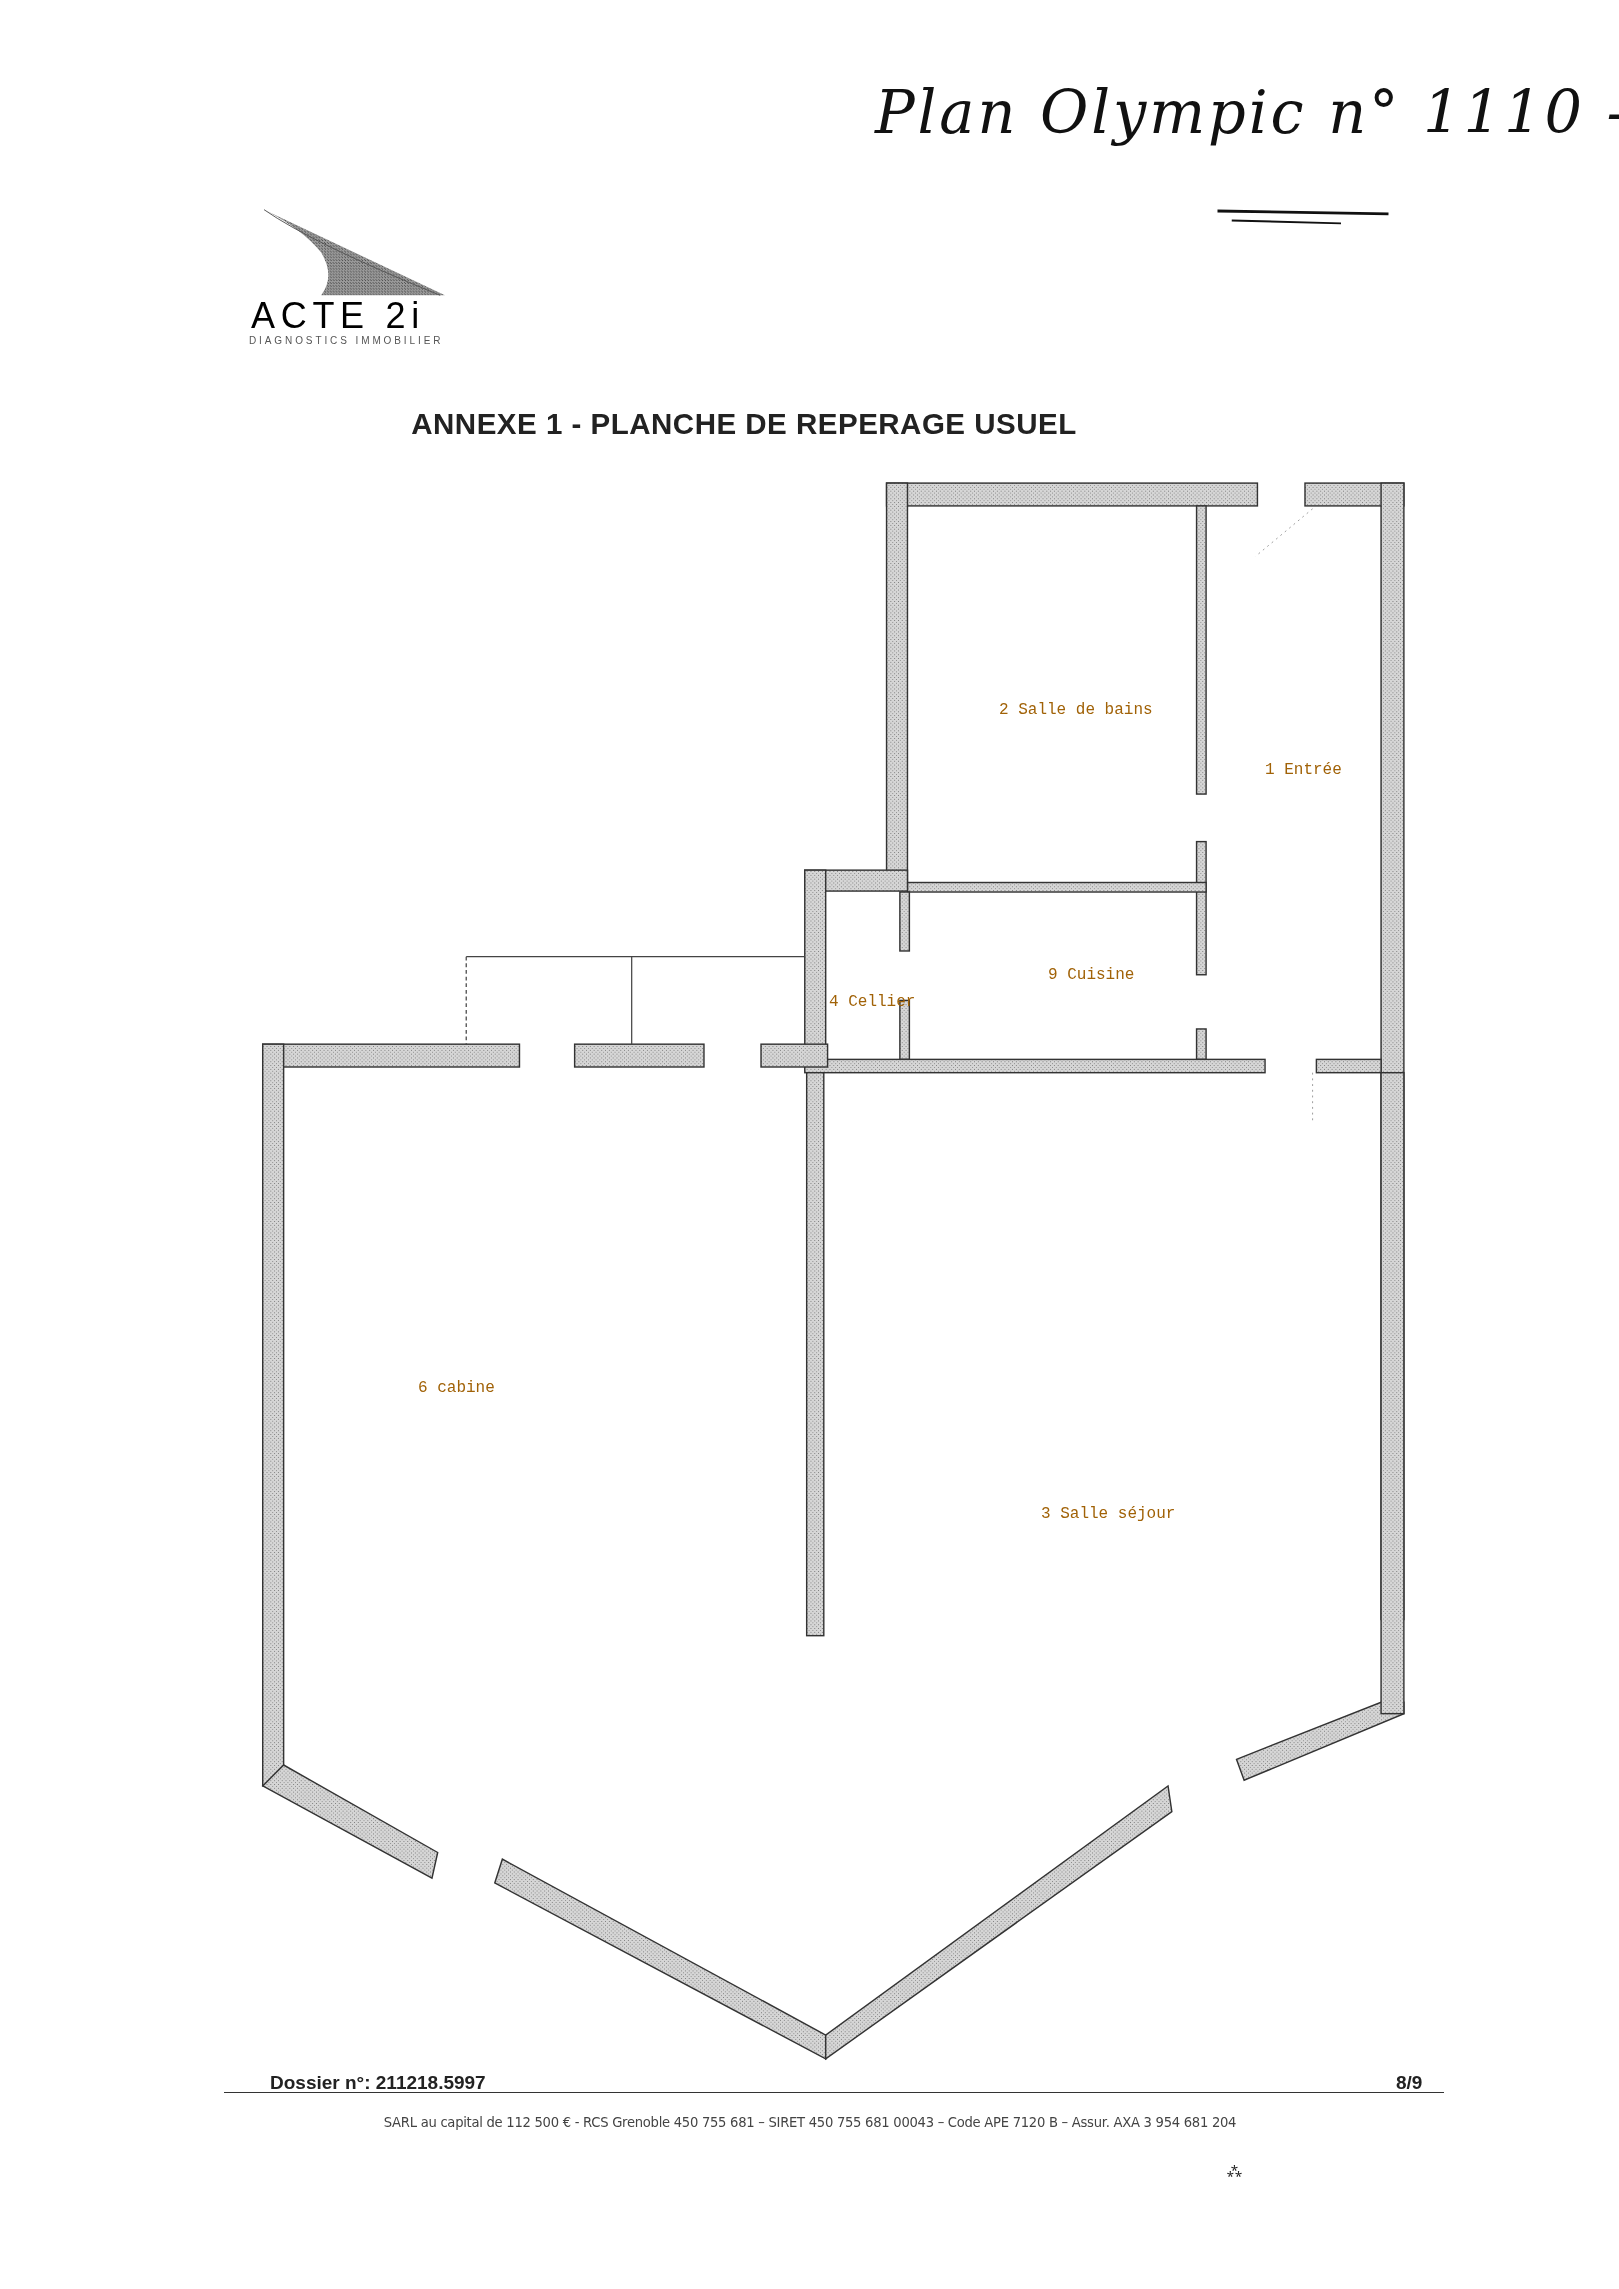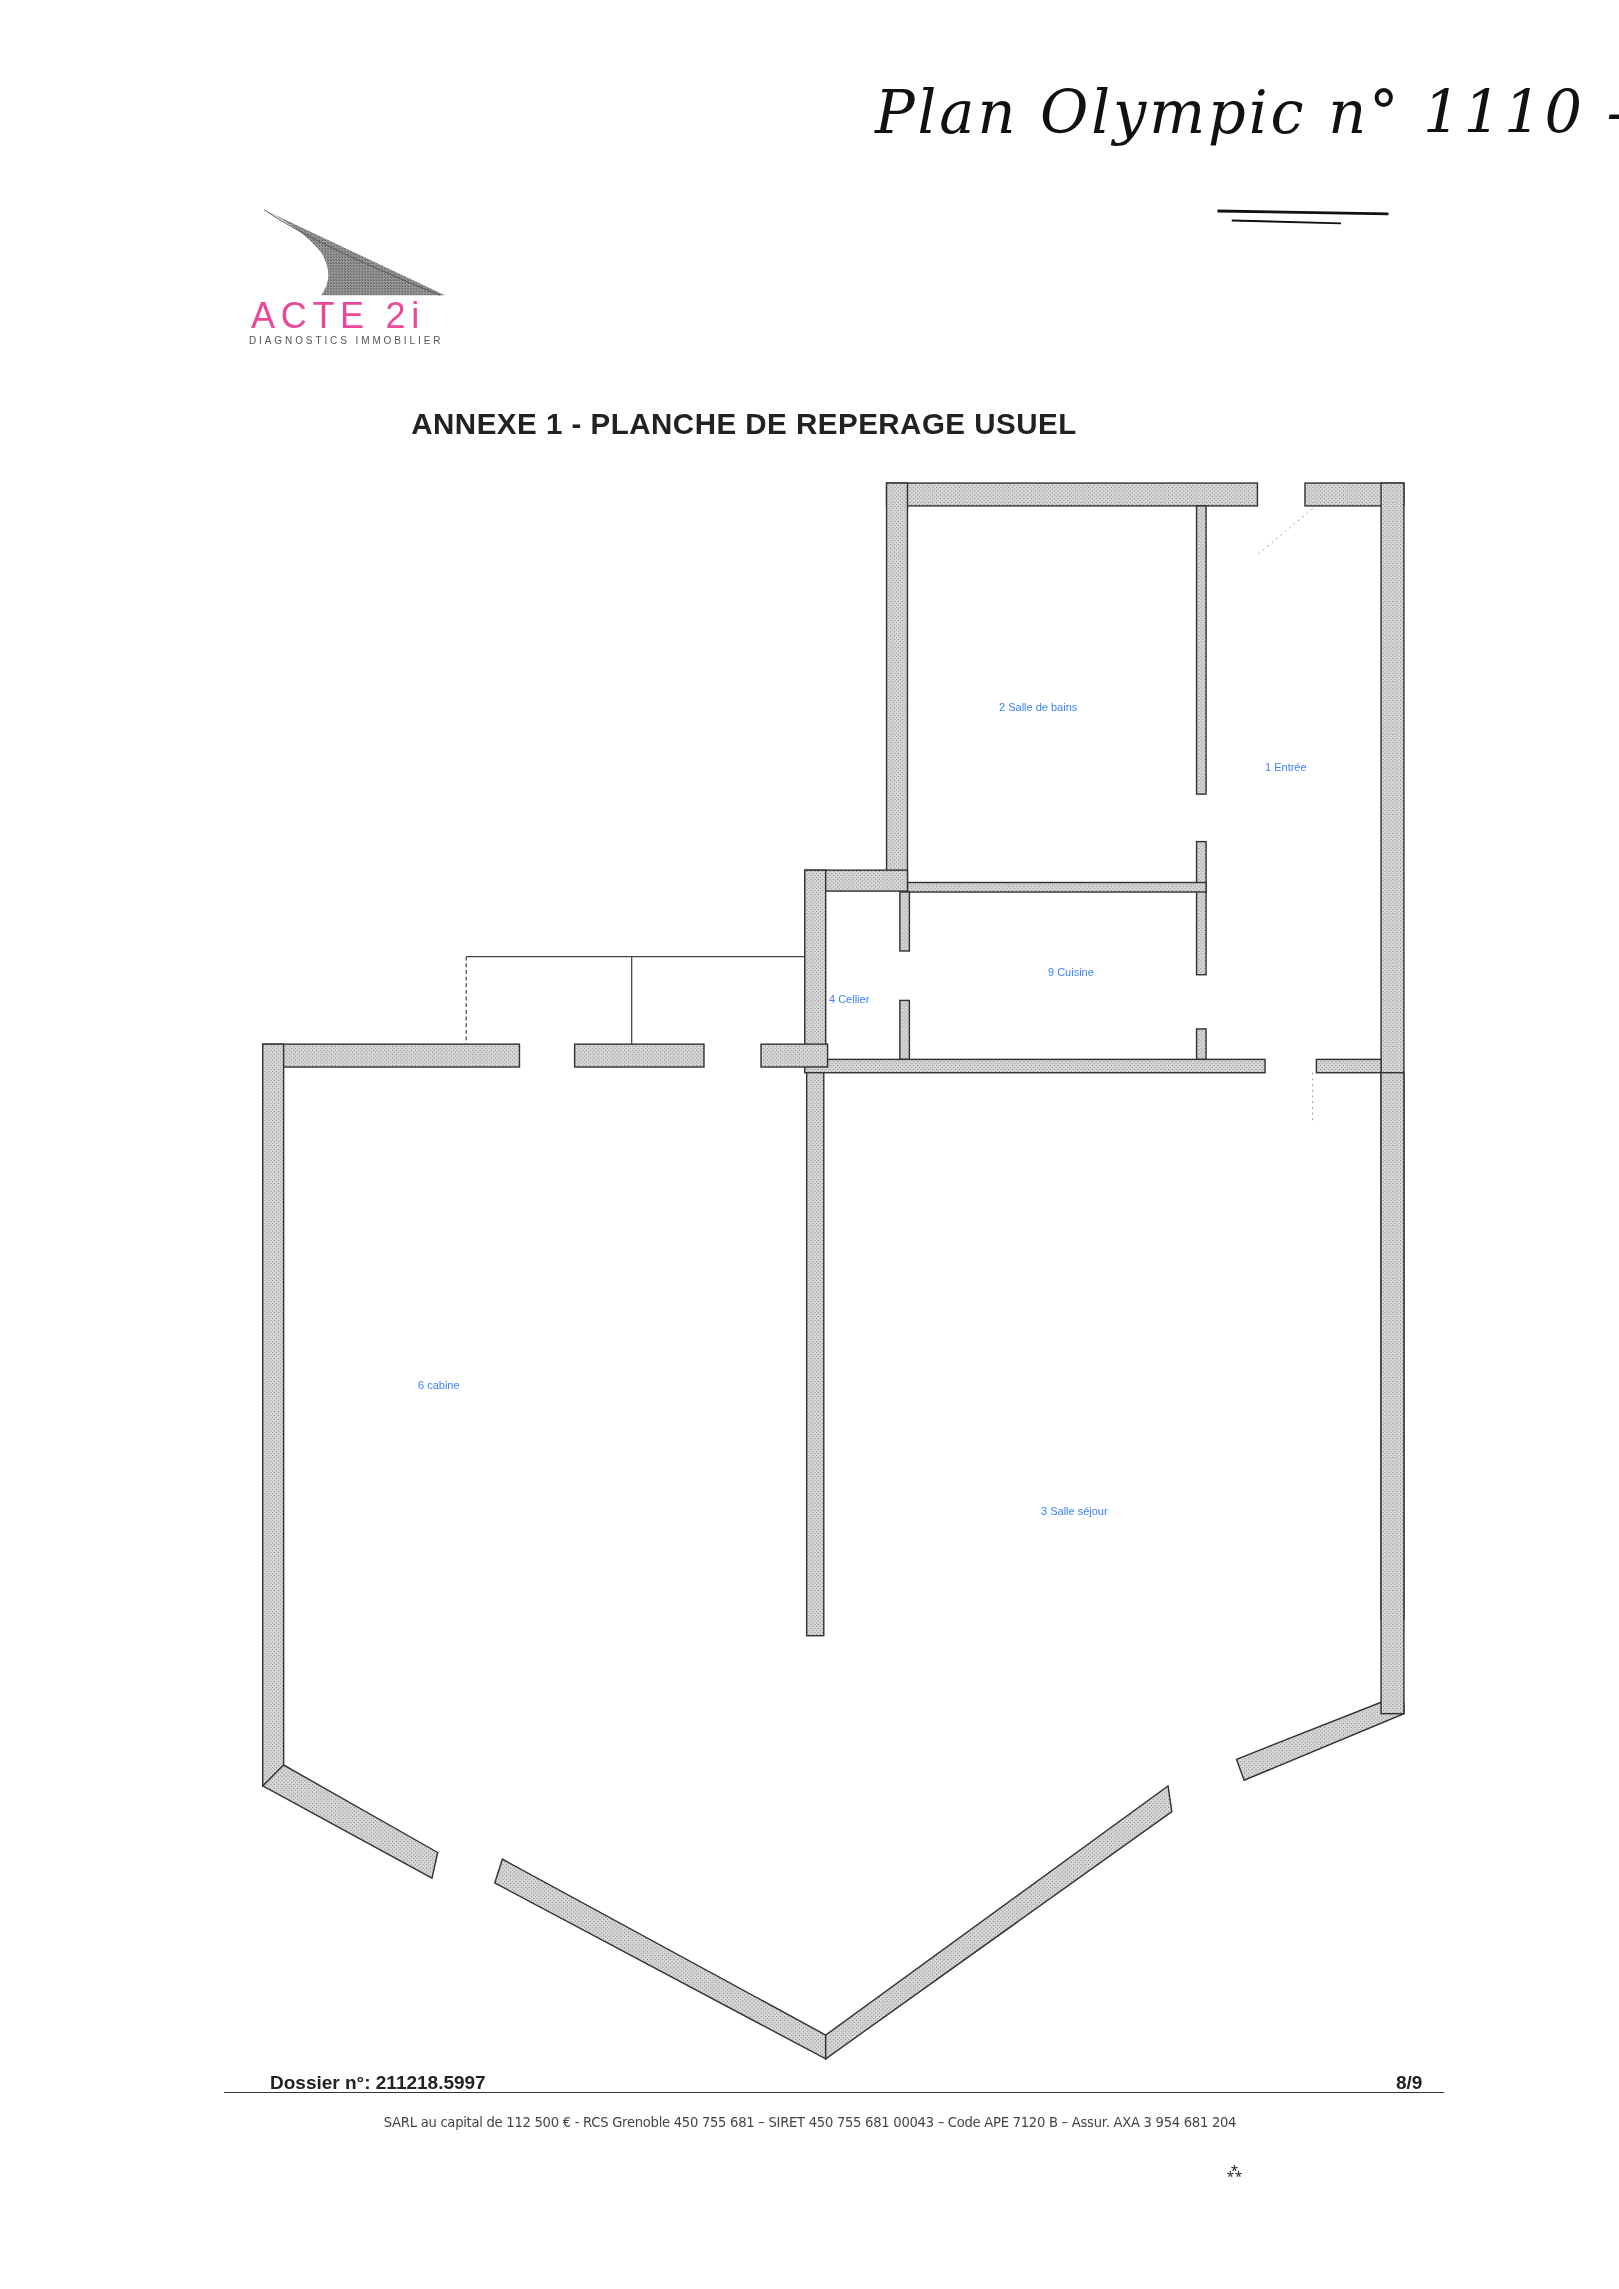--- a/index.html
+++ b/index.html
@@ -8,34 +8,34 @@
     position: absolute; left: 875px; top: 78px; width: 666px; height: 152px;
   }
   .handwritten-text {
     position: absolute; left: 0; top: 0;
     font-family: "DejaVu Serif", serif; font-style: italic; font-size: 59px; color: #111;
     letter-spacing: 2.9px; white-space: nowrap;
   }
   .logo { position: absolute; left: 245px; top: 200px; width: 219px; height: 157px; }
   .logo-title {
     position: absolute; left: 251px; top: 295px; font-family: "Liberation Sans", sans-serif;
-    font-size: 36px; color: #ec4899; letter-spacing: 5.7px; font-weight: normal;
+    font-size: 36px; color: #000000; letter-spacing: 5.7px; font-weight: normal;
   }
   .logo-sub {
     position: absolute; left: 249px; top: 335px; font-family: "Liberation Sans", sans-serif;
     font-size: 10px; color: #555; letter-spacing: 2.9px; text-transform: uppercase;
   }
   .annex-title {
     position: absolute; left: 0; width: 1488px; top: 407px; text-align: center;
     font-family: "Liberation Sans", sans-serif; font-weight: bold; font-size: 29.5px; color: #222;
     letter-spacing: 0.5px;
   }
   .plan { position: absolute; left: 0; top: 0; width: 1620px; height: 2289px; pointer-events: none; }
   .room-label {
-    position: absolute; font-family: Liberation Sans, sans-serif; font-size: 11px; color: #3b82f6; white-space: nowrap;
+    position: absolute; font-family: Liberation Mono, monospace; font-size: 16px; color: #a16207; white-space: nowrap;
   }
   .footer-dossier {
     position: absolute; left: 226px; top: 2072px; font-family: "Liberation Sans", sans-serif;
     font-weight: bold; font-size: 19px; color: #222; margin-left: 44px;
   }
   .footer-page {
     position: absolute; left: 1396px; top: 2072px; font-family: "Liberation Sans", sans-serif;
     font-weight: bold; font-size: 19px; color: #222; text-align: center;
   }
   .footer-rule {

